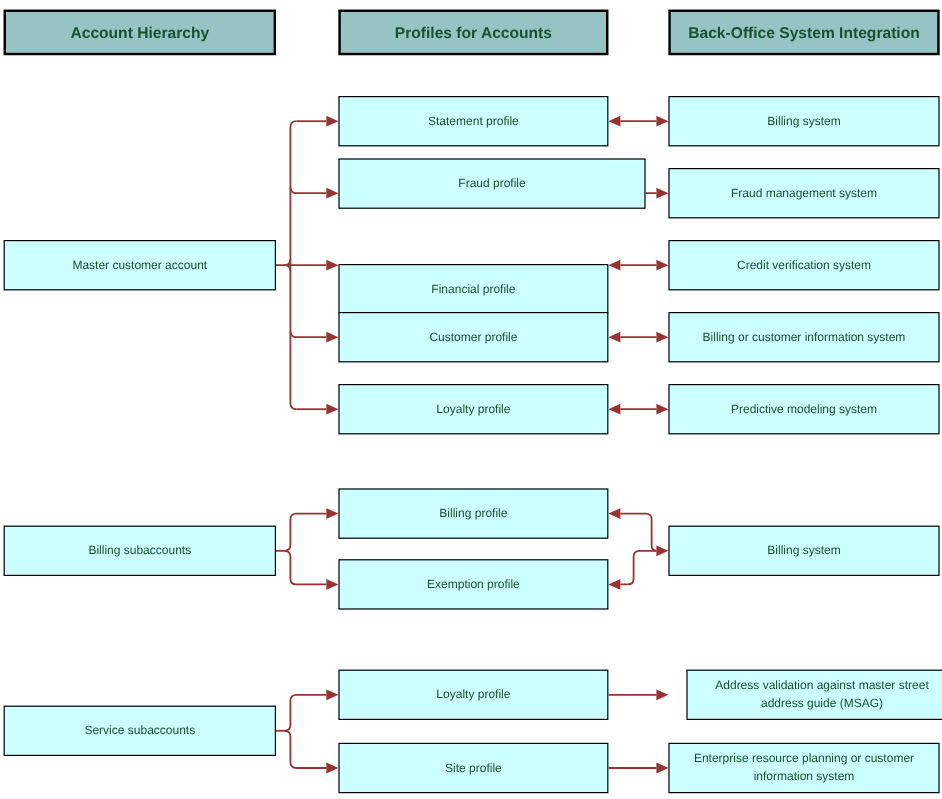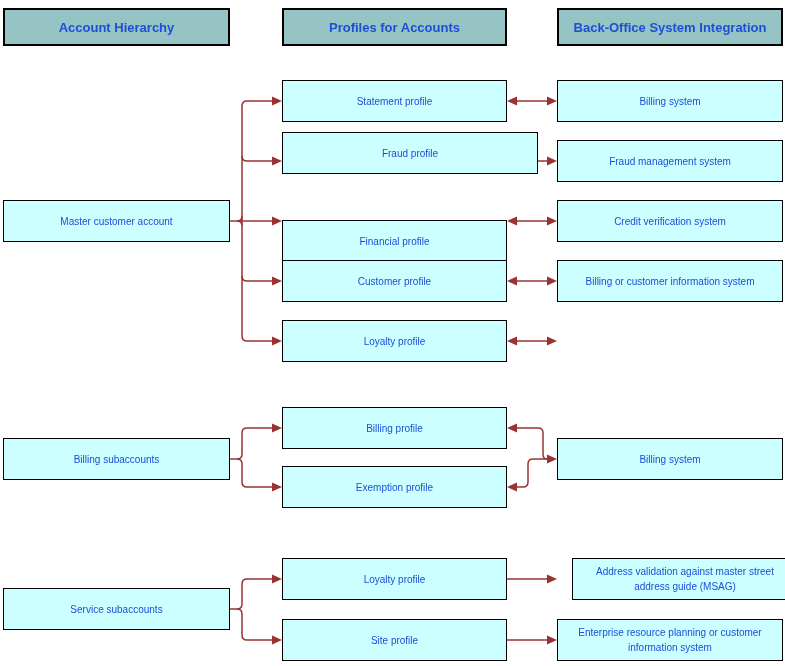--- a/index.html
+++ b/index.html
@@ -5,21 +5,21 @@
   :root{
     --header-fill:#96C4C4;
     --box-fill:#CCFFFF;
     --border:#000000;
     --arrow:#993333;
     --background:#FFFFFF;
   }
   html,body{margin:0;padding:0;background:var(--background);}
   #stage{
     position:relative;width:785px;height:666px;background:var(--background);
-    font-family:"Liberation Sans", sans-serif;color:#1d4ed8;overflow:hidden;
+    font-family:"Liberation Sans", sans-serif;color:#14532d;overflow:hidden;
   }
   .hdr{
     position:absolute;box-sizing:border-box;height:38px;
     background:var(--header-fill);border:2px solid var(--border);
     display:flex;align-items:center;justify-content:center;
     font-size:13px;font-weight:bold;text-align:center;
   }
   .node{
     position:absolute;box-sizing:border-box;height:42px;
     background:var(--box-fill);border:1px solid var(--border);
@@ -121,17 +121,18 @@
   <div class="node" style="left:282px;top:320px;width:225px;">Loyalty profile</div>
   <div class="node" style="left:282px;top:407px;width:225px;">Billing profile</div>
   <div class="node" style="left:282px;top:466px;width:225px;">Exemption profile</div>
   <div class="node" style="left:282px;top:558px;width:225px;">Loyalty profile</div>
   <div class="node" style="left:282px;top:619px;width:225px;">Site profile</div>
 
   <div class="node" style="left:557px;top:80px;width:226px;">Billing system</div>
   <div class="node" style="left:557px;top:140px;width:226px;">Fraud management system</div>
   <div class="node" style="left:557px;top:200px;width:226px;">Credit verification system</div>
   <div class="node" style="left:557px;top:260px;width:226px;">Billing or customer information system</div>
+  <div class="node" style="left:557px;top:320px;width:226px;">Predictive modeling system</div>
   <div class="node" style="left:557px;top:438px;width:226px;">Billing system</div>
   <div class="node" style="left:572px;top:558px;width:226px;">Address validation against master street address guide (MSAG)</div>
   <div class="node" style="left:557px;top:619px;width:226px;">Enterprise resource planning or customer information system</div>
 
 </div>
 
 </body></html>

